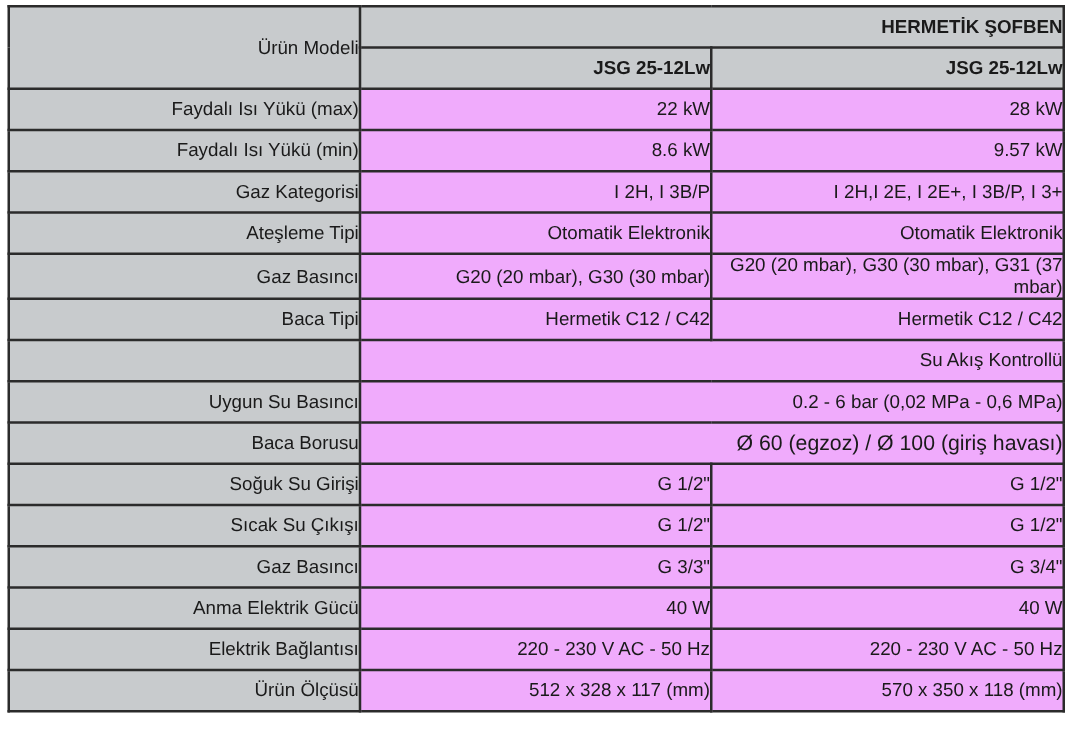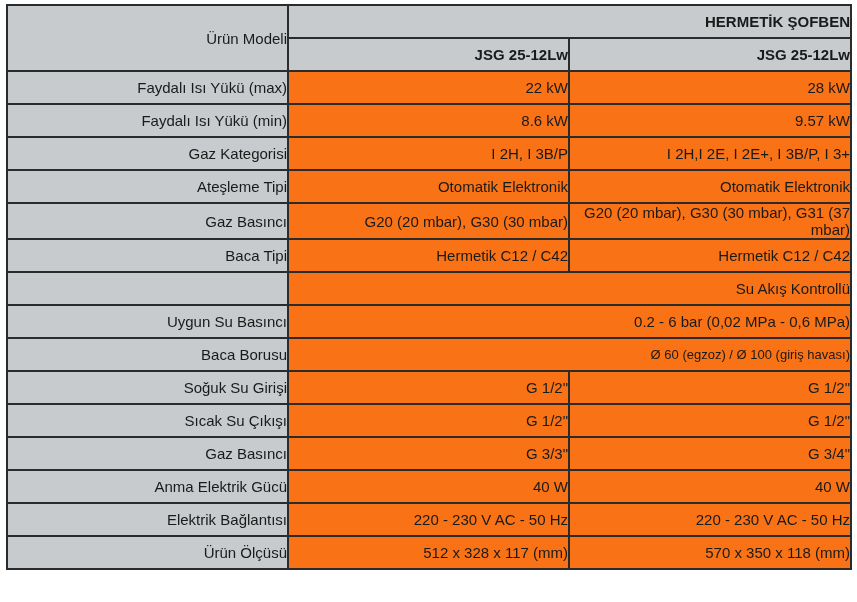--- a/index.html
+++ b/index.html
@@ -13,21 +13,21 @@
     border: 2px solid #2b2b2b;
     text-align: right; vertical-align: middle;
     height: 31px; padding: 0; font-size: 15px;
   }
   col.c0 { width: 281px; }
   col.c1 { width: 281px; }
   col.c2 { width: 282px; }
   .label { background: #c8cbcd; font-weight: normal; font-size: 15px; }
   .head { background: #c8cbcd; font-weight: bold; }
   .model { background: #c8cbcd; font-weight: bold; font-size: 16px; }
-  .val { background: #f97316; font-weight: normal; }
+  .val { background: #f0abfc; font-weight: normal; }
   .small { font-size: 10.5px; margin-left: 40px; }
 </style>
 </head>
 <body>
 
 <table class="spec">
   <colgroup>
       <col class="c0">
       <col class="c1">
       <col class="c2">
@@ -75,21 +75,21 @@
   <tr>
     <td class="label"></td>
     <td class="val" colspan="2">Su Akış Kontrollü</td>
   </tr>
   <tr>
     <td class="label">Uygun Su Basıncı</td>
     <td class="val" colspan="2">0.2 - 6 bar (0,02 MPa - 0,6 MPa)</td>
   </tr>
   <tr>
     <td class="label">Baca Borusu</td>
-    <td class="val" colspan="2" style="font-size:13px">Ø 60 (egzoz) / Ø 100 (giriş havası)</td>
+    <td class="val" colspan="2" style="font-size:17px">Ø 60 (egzoz) / Ø 100 (giriş havası)</td>
   </tr>
   <tr>
     <td class="label">Soğuk Su Girişi</td>
     <td class="val">G 1/2"</td>
     <td class="val">G 1/2"</td>
   </tr>
   <tr>
     <td class="label">Sıcak Su Çıkışı</td>
     <td class="val">G 1/2"</td>
     <td class="val">G 1/2"</td>

